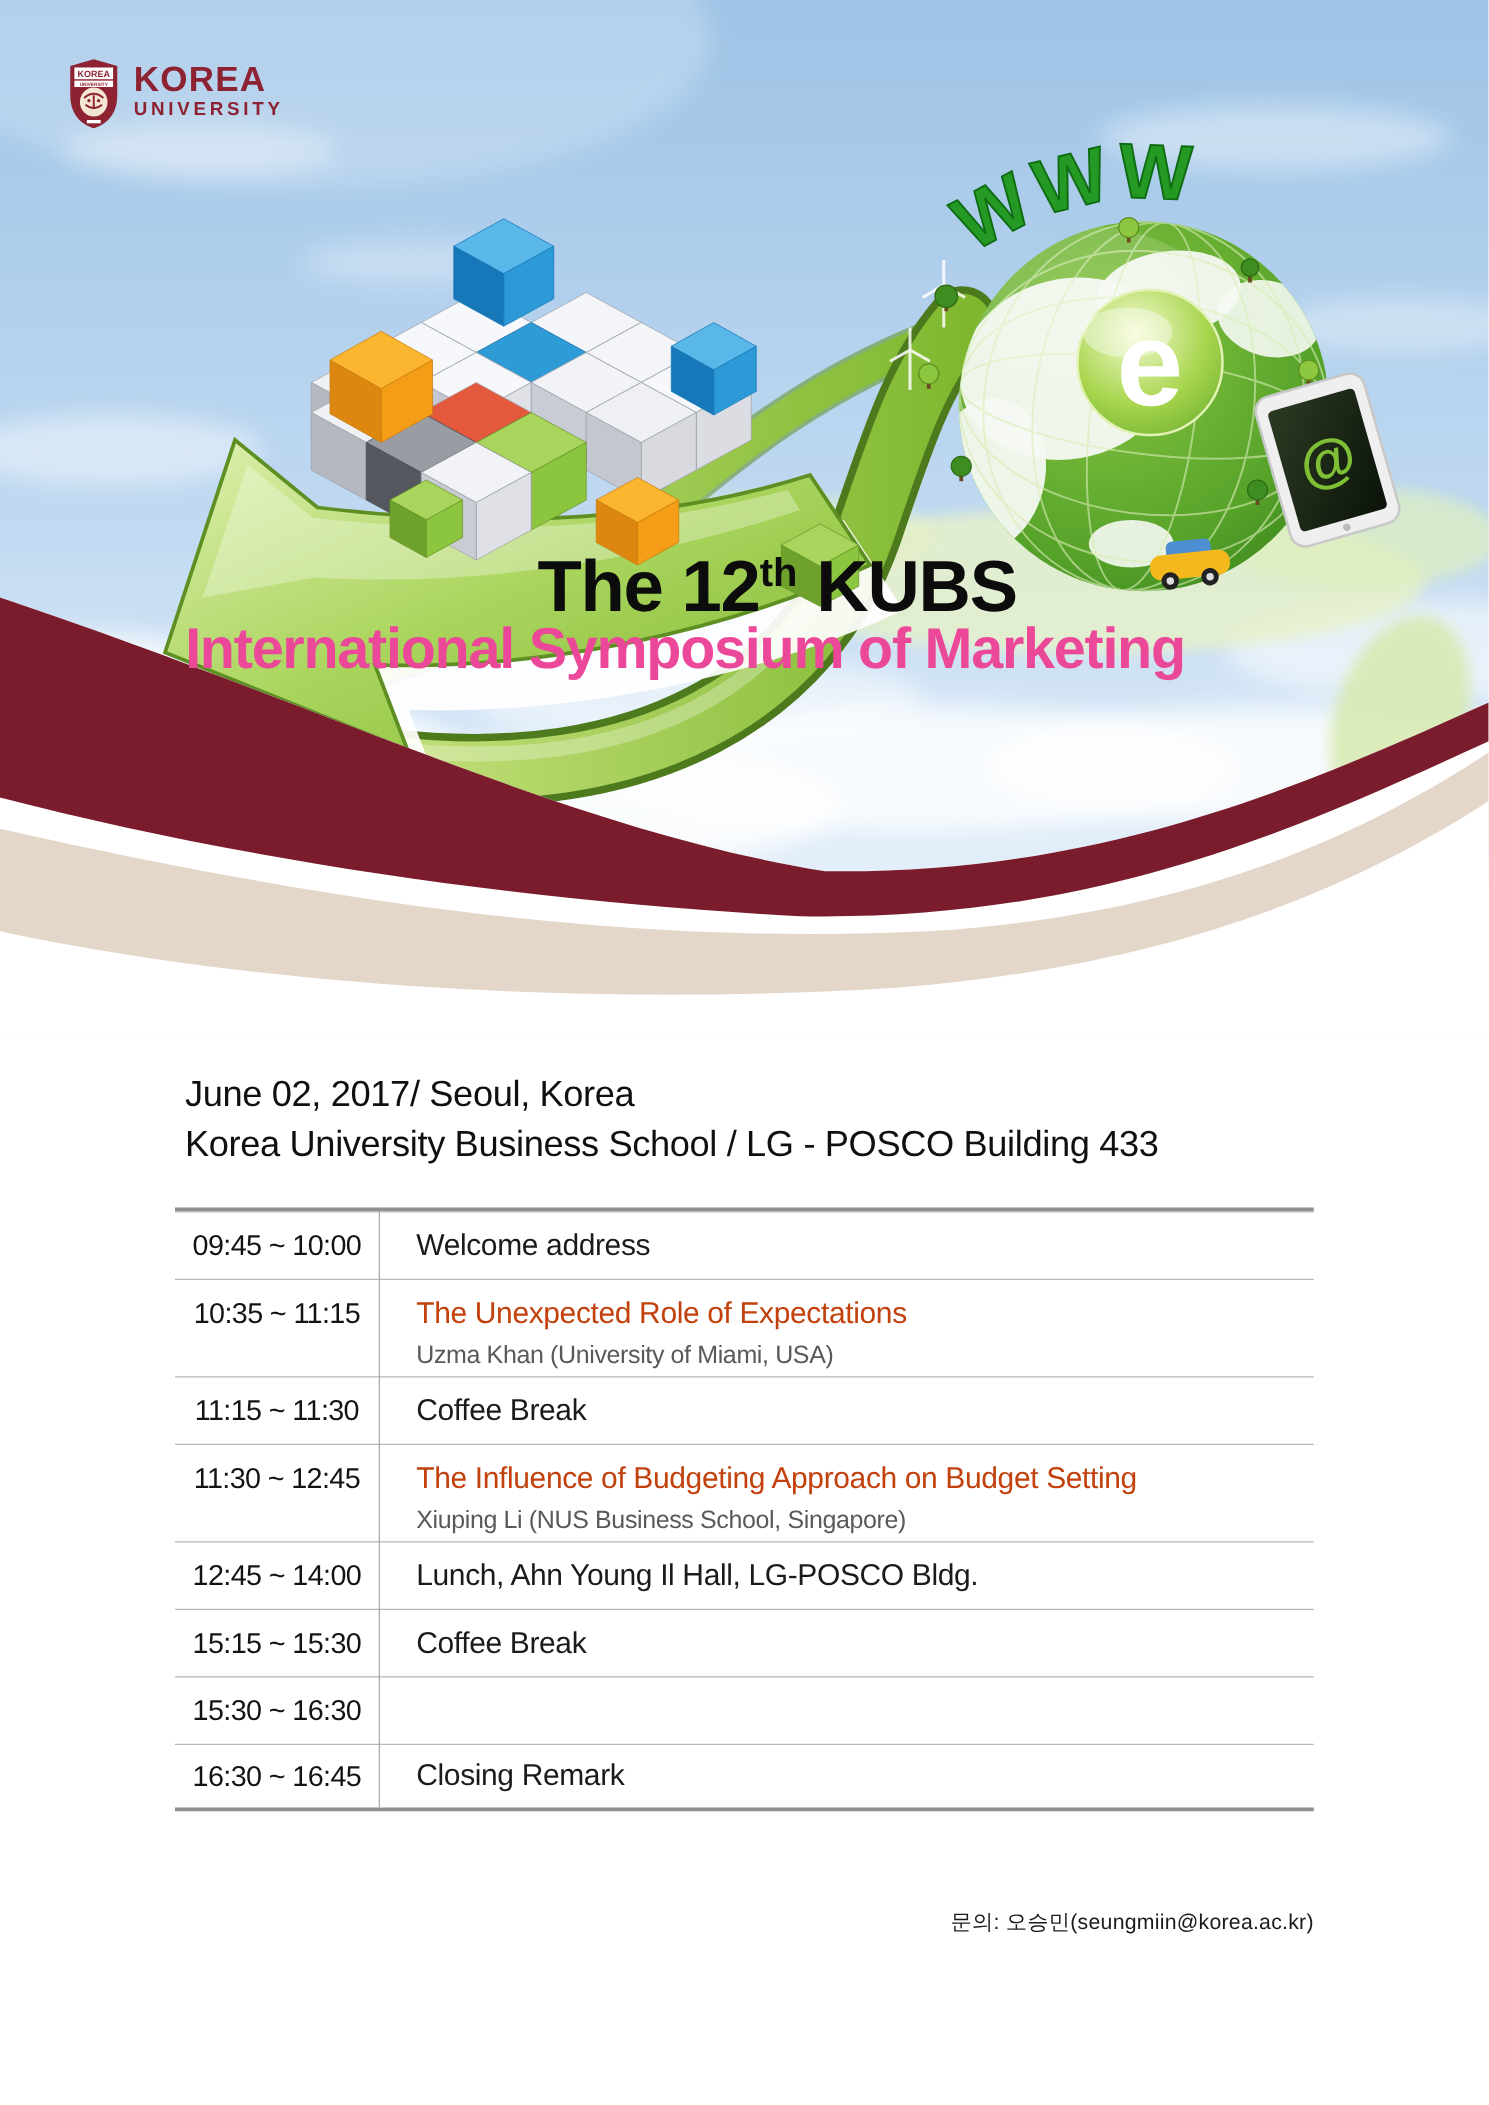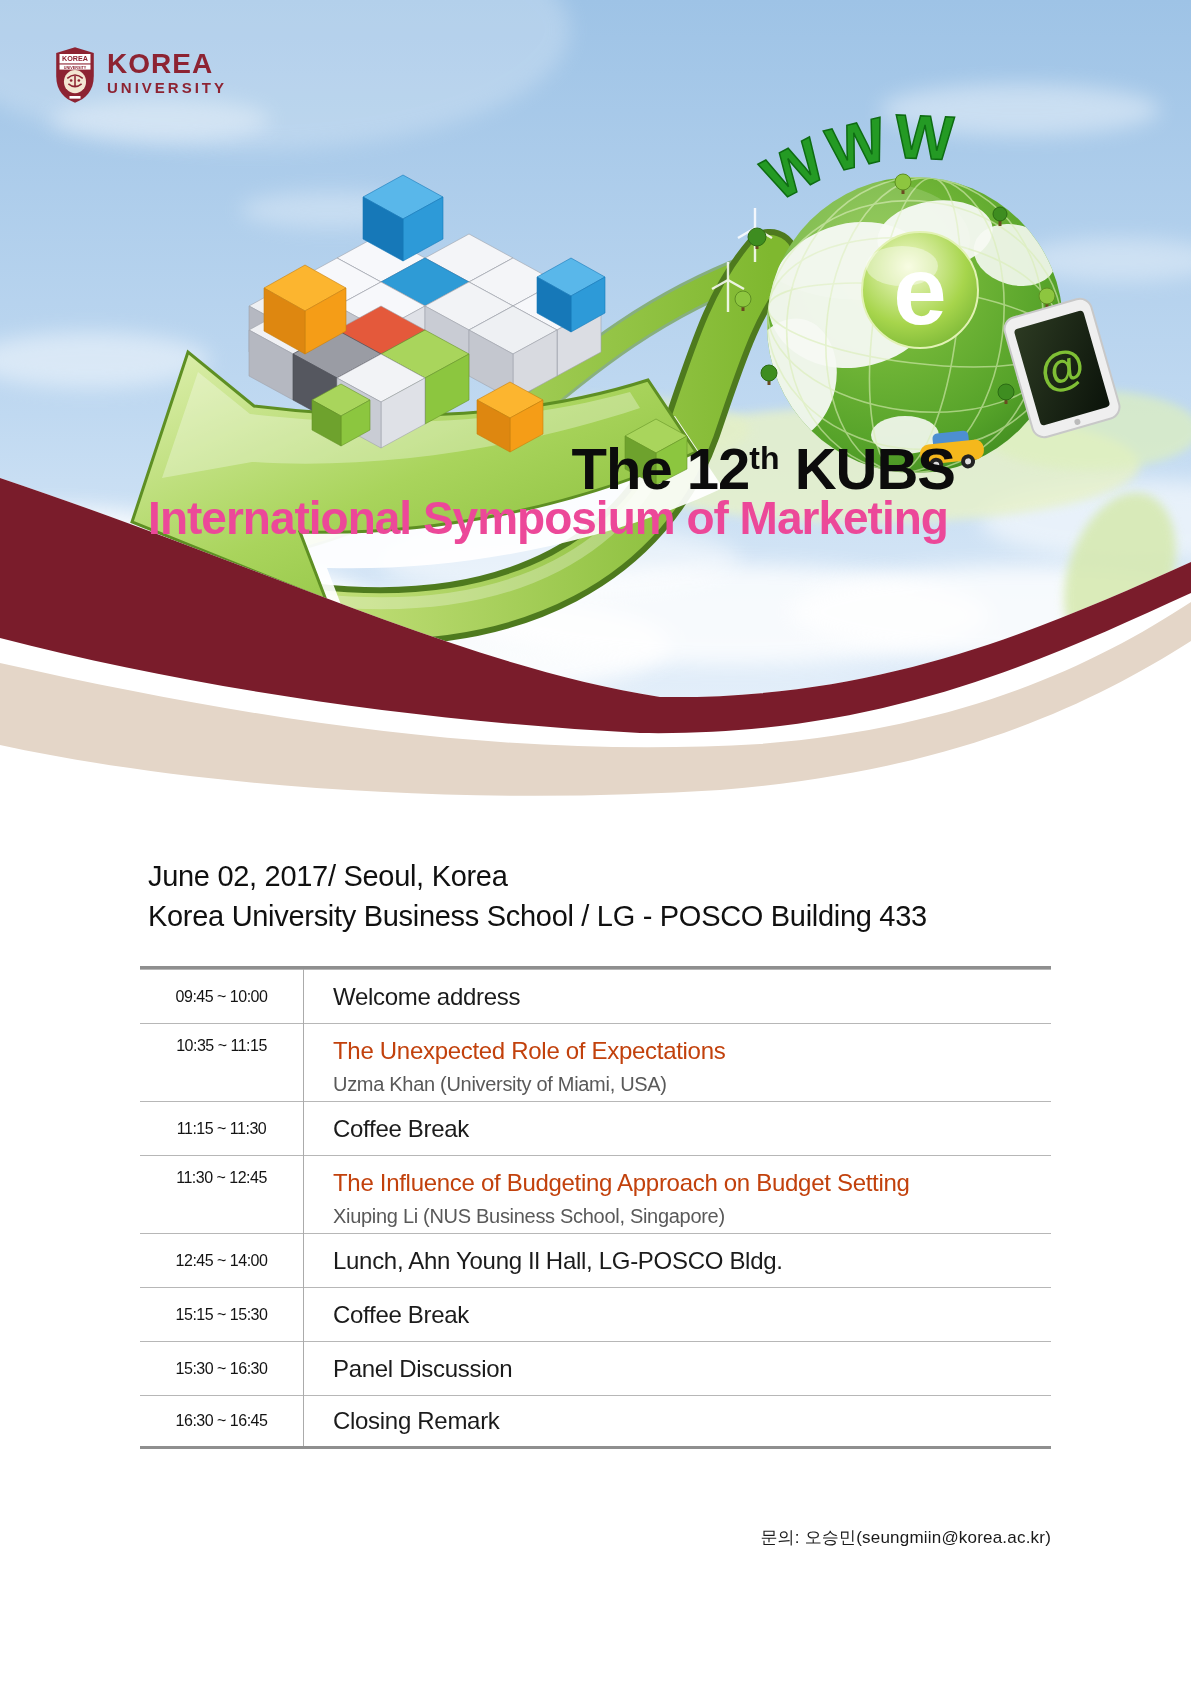--- a/index.html
+++ b/index.html
@@ -15,21 +15,21 @@
 
   
   .logo{position:absolute;left:54px;top:46px;display:flex;align-items:flex-start;gap:11px;z-index:6;}
   .logo-text{display:flex;flex-direction:column;}
   .logo-korea{font-size:28px;font-weight:bold;color:#8d2332;letter-spacing:1px;line-height:30px;margin-top:3px;}
   .logo-univ{font-size:15px;font-weight:bold;color:#8d2332;letter-spacing:3px;line-height:17px;}
 
   
   .title-main{
     position:absolute;top:428px;left:430px;width:525px;z-index:5;
-    text-align:right;font-size:58px;font-weight:bold;color:#0c0c0c;
+    text-align:left;font-size:58px;font-weight:bold;color:#0c0c0c;
     letter-spacing:-1px;line-height:60px;white-space:nowrap;
   }
   .title-main .sup{font-size:32px;vertical-align:20px;letter-spacing:0;}
   .title-sub{
     position:absolute;top:492px;left:116px;width:864px;z-index:5;
     text-align:center;font-size:46px;font-weight:bold;color:#ec4899;
     letter-spacing:-1px;line-height:52px;white-space:nowrap;
   }
 
   
@@ -40,21 +40,21 @@
   .schedule{
     position:absolute;left:140px;top:966px;width:911px;z-index:4;
     border-top:3px solid #8f8f8f;border-bottom:3px solid #8f8f8f;
   }
   .schedule .vline{position:absolute;left:163px;top:0;bottom:0;width:1px;background:#ababab;}
   .row{display:flex;border-top:1px solid #b7b7b7;box-sizing:border-box;}
   .row:first-child{border-top:none;}
   .row.single{height:54px;align-items:center;}
   .row.last{height:51px;}
   .row.double{height:78px;padding-top:13px;align-items:flex-start;}
-  .cell-time{width:163px;flex:none;text-align:center;font-size:16px;color:#131313;letter-spacing:-0.5px;}
+  .cell-time{width:163px;flex:none;text-align:center;font-size:23px;color:#131313;letter-spacing:-0.5px;}
   .cell-event{flex:1;padding-left:30px;}
   .event-title{font-size:24px;color:#1b1b1b;letter-spacing:-0.3px;}
   .event-title.blue{color:#c2410c;}
   .event-speaker{font-size:20px;color:#595959;margin-top:8px;letter-spacing:-0.3px;}
 
   
   .contact{
     position:absolute;left:140px;top:1526px;width:911px;z-index:4;
     text-align:right;font-size:17px;color:#1a1a1a;letter-spacing:0.2px;
   }
@@ -431,23 +431,20 @@
 
     <div class="row single">
       <div class="cell-time">15:15 ~ 15:30</div>
       <div class="cell-event">
           <div class="event-title">Coffee Break</div>
         </div>
     </div>
 
     <div class="row single">
       <div class="cell-time">15:30 ~ 16:30</div>
-      <div class="cell-event">
-          <div class="event-title">Panel Discussion</div>
-        </div>
     </div>
 
     <div class="row single last">
       <div class="cell-time">16:30 ~ 16:45</div>
       <div class="cell-event">
           <div class="event-title">Closing Remark</div>
         </div>
     </div>
   </div>
 

